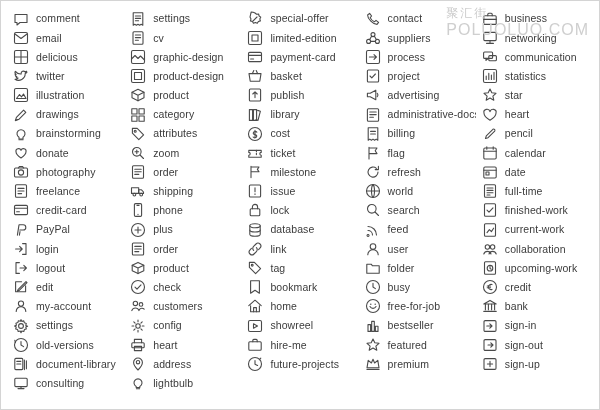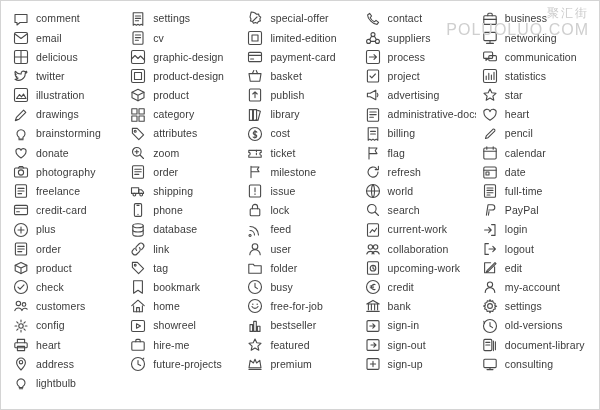--- a/index.html
+++ b/index.html
@@ -53,21 +53,21 @@
     font-size: 10.5px;
     color: #3b3b3b;
     line-height: 1;
     white-space: nowrap;
     letter-spacing: 0.1px;
   }
   #watermark {
     position: absolute;
     top: 6px;
     right: 10px;
-    text-align: right;
+    text-align: left;
     pointer-events: none;
     user-select: none;
   }
   #watermark .wm-cn {
     font-size: 12px;
     color: #c9c9c9;
     letter-spacing: 2px;
     line-height: 1.1;
   }
   #watermark .wm-url {
@@ -571,20 +571,29 @@
           <svg width="16" height="16" viewBox="0 0 16 16">
             <circle cx="6.8" cy="6.8" r="4.3" fill="none" stroke="currentColor" stroke-width="1.1" stroke-linecap="round" stroke-linejoin="round"></circle>
             <path d="M10 10l3.5 3.5" fill="none" stroke="currentColor" stroke-width="1.1" stroke-linecap="round" stroke-linejoin="round"></path>
           </svg>
         </span>
         <span class="lbl">search</span>
       </div>
       <div class="cell">
         <span class="ico">
           <svg width="16" height="16" viewBox="0 0 16 16">
+            <rect x="2.5" y="1.8" width="11" height="12.4" rx="1" fill="none" stroke="currentColor" stroke-width="1.1" stroke-linecap="round" stroke-linejoin="round"></rect>
+            <path d="M5 8.2l2 2 4-4.4" fill="none" stroke="currentColor" stroke-width="1.1" stroke-linecap="round" stroke-linejoin="round"></path>
+          </svg>
+        </span>
+        <span class="lbl">finished-work</span>
+      </div>
+      <div class="cell">
+        <span class="ico">
+          <svg width="16" height="16" viewBox="0 0 16 16">
             <path d="M4.4 13.2L6 2.8h4.2a2.6 2.6 0 010 5.2H6.8" fill="none" stroke="currentColor" stroke-width="1.1" stroke-linecap="round" stroke-linejoin="round"></path>
             <path d="M6.4 13.2l.6-3.6" fill="none" stroke="currentColor" stroke-width="1.1" stroke-linecap="round" stroke-linejoin="round"></path>
           </svg>
         </span>
         <span class="lbl">PayPal</span>
       </div>
       <div class="cell">
         <span class="ico">
           <svg width="16" height="16" viewBox="0 0 16 16">
             <circle cx="8" cy="8" r="6.5" fill="none" stroke="currentColor" stroke-width="1.1" stroke-linecap="round" stroke-linejoin="round"></circle>

